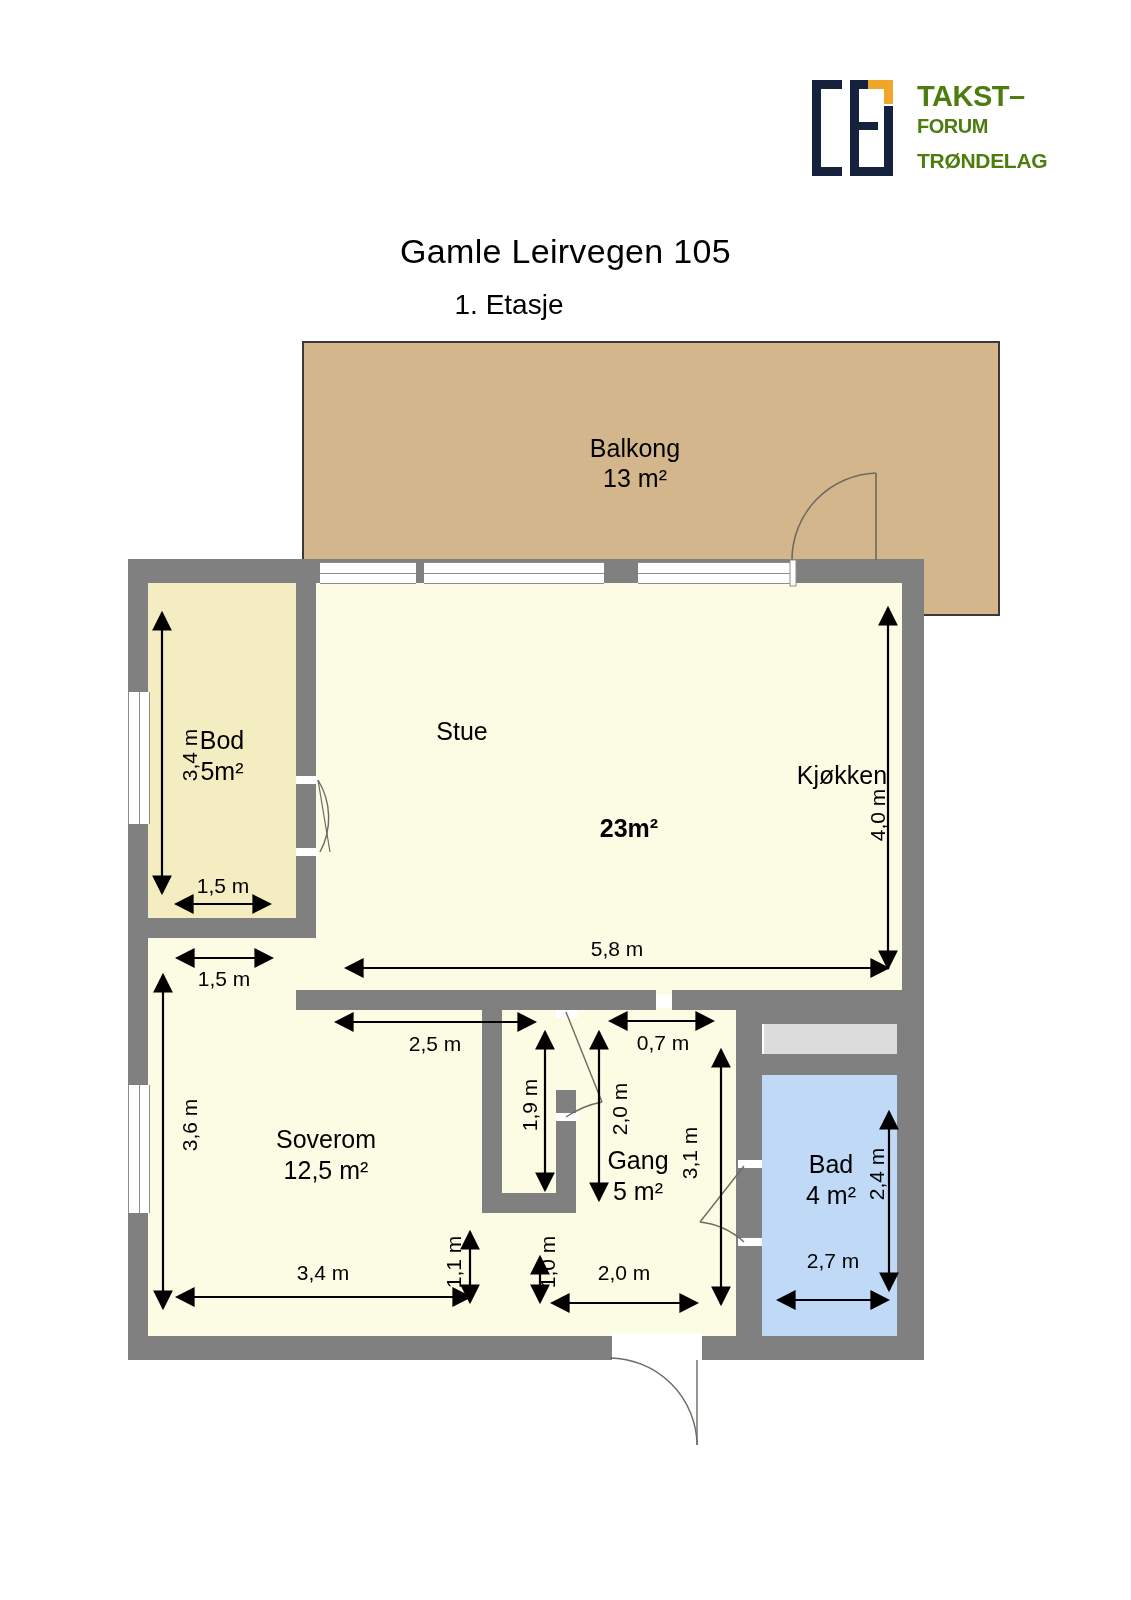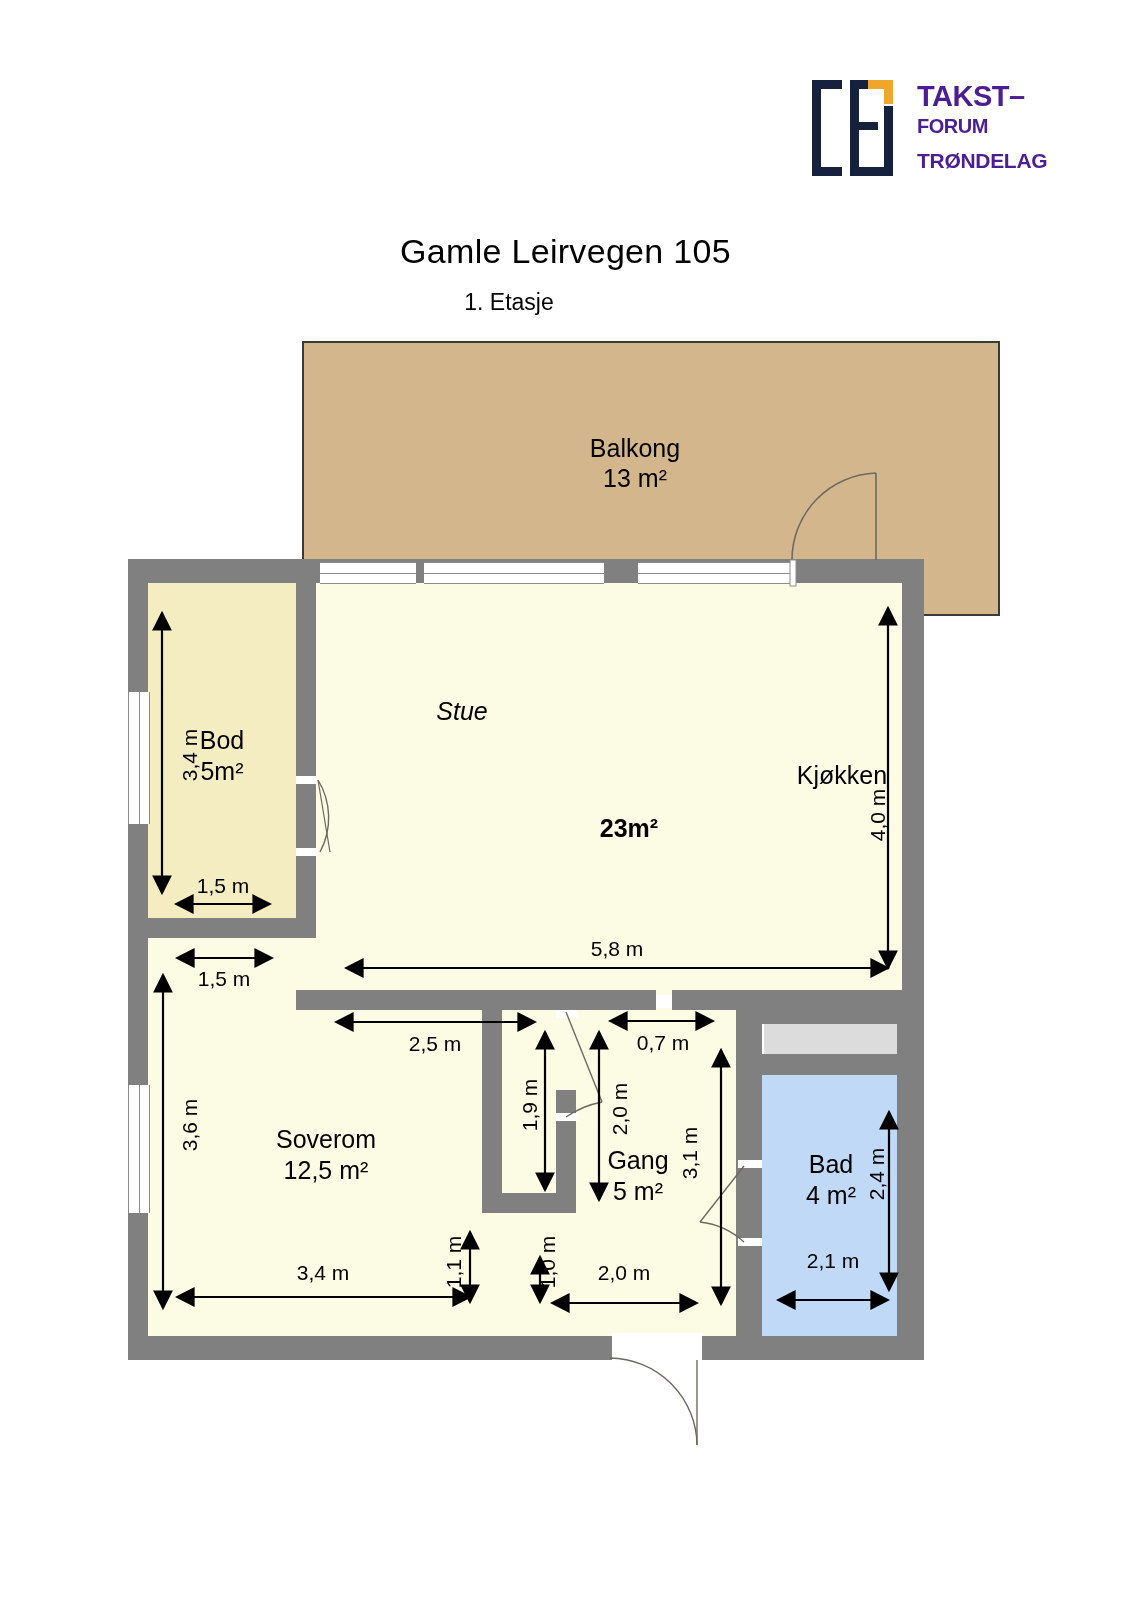--- a/index.html
+++ b/index.html
@@ -6,30 +6,30 @@
   html,body{margin:0;padding:0;background:#ffffff;}
   body{
     width:1131px;height:1600px;position:relative;overflow:hidden;
     font-family:"Liberation Sans","DejaVu Sans",sans-serif;
     color:#000;
   }
   
   #logo{position:absolute;left:812px;top:78px;width:230px;height:100px;}
   #logo .mark{position:absolute;left:0;top:2px;width:90px;height:96px;}
   #logo .words{position:absolute;left:105px;top:0px;width:128px;height:100px;
-      color:#4c1d95;font-weight:bold;line-height:1;}
+      color:#4d7c0f;font-weight:bold;line-height:1;}
   #logo .w1{position:absolute;left:0;top:4px;font-size:29px;letter-spacing:-0.5px;}
   #logo .w2{position:absolute;left:0;top:38px;font-size:20px;letter-spacing:-0.5px;}
   #logo .w3{position:absolute;left:0;top:72px;font-size:21px;letter-spacing:-0.3px;}
 
   
   #title{position:absolute;left:0;top:232px;width:1131px;text-align:center;
       font-size:34px;letter-spacing:0.3px;}
   #subtitle{position:absolute;left:0;top:289px;width:1018px;text-align:center;
-      font-size:23px;}
+      font-size:28px;}
 
   
   #plan{position:absolute;left:0;top:0;width:1131px;height:1600px;}
 
   .fill{position:absolute;}
   .balcony{background:#d3b68c;border:2px solid #3a3a38;box-sizing:border-box;}
   .room-cream{background:#fcfbe4;}
   .room-bod{background:#f5edc2;}
   .room-bad{background:#bfd9f7;}
   .wall{position:absolute;background:#808080;}
@@ -215,21 +215,21 @@
 
     <line x1="778" y1="1300" x2="888" y2="1300" stroke="#000" stroke-width="2.2" marker-start="url(#ahs)" marker-end="url(#ah)"></line>
   </svg>
 
   <div class="lbl lbl-name" style="left:535px;top:434px;width:200px;">Balkong</div>
   <div class="lbl lbl-area" style="left:535px;top:464px;width:200px;">13 m²</div>
 
   <div class="lbl lbl-name" style="left:152px;top:726px;width:140px;">Bod</div>
   <div class="lbl lbl-area" style="left:152px;top:757px;width:140px;">5m²</div>
 
-  <div class="lbl lbl-name" style="left:382px;top:697px;width:160px;font-style:italic;">Stue</div>
+  <div class="lbl lbl-name" style="left:382px;top:717px;width:160px;">Stue</div>
   <div class="lbl lbl-area" style="left:549px;top:814px;width:160px;font-weight:bold;">23m²</div>
 
   <div class="lbl lbl-name" style="left:762px;top:761px;width:160px;">Kjøkken</div>
 
   <div class="lbl lbl-name" style="left:246px;top:1125px;width:160px;">Soverom</div>
   <div class="lbl lbl-area" style="left:246px;top:1156px;width:160px;">12,5 m²</div>
 
   <div class="lbl lbl-name" style="left:573px;top:1146px;width:130px;">Gang</div>
   <div class="lbl lbl-area" style="left:573px;top:1177px;width:130px;">5 m²</div>
 
@@ -245,18 +245,18 @@
   <div class="lbl lbl-sm vert" style="left:150px;top:1113px;width:80px;">3,6 m</div>
   <div class="lbl lbl-sm" style="left:283px;top:1261px;width:80px;">3,4 m</div>
   <div class="lbl lbl-sm vert" style="left:414px;top:1250px;width:80px;">1,1 m</div>
   <div class="lbl lbl-sm vert" style="left:490px;top:1093px;width:80px;">1,9 m</div>
   <div class="lbl lbl-sm vert" style="left:580px;top:1097px;width:80px;">2,0 m</div>
   <div class="lbl lbl-sm" style="left:623px;top:1031px;width:80px;">0,7 m</div>
   <div class="lbl lbl-sm vert" style="left:650px;top:1141px;width:80px;">3,1 m</div>
   <div class="lbl lbl-sm vert" style="left:508px;top:1250px;width:80px;">1,0 m</div>
   <div class="lbl lbl-sm" style="left:584px;top:1261px;width:80px;">2,0 m</div>
   <div class="lbl lbl-sm vert" style="left:837px;top:1162px;width:80px;">2,4 m</div>
-  <div class="lbl lbl-sm" style="left:793px;top:1249px;width:80px;">2,1 m</div>
+  <div class="lbl lbl-sm" style="left:793px;top:1249px;width:80px;">2,7 m</div>
 
 </div>
 
 <div id="footer">
 </div>
 
 </body></html>

